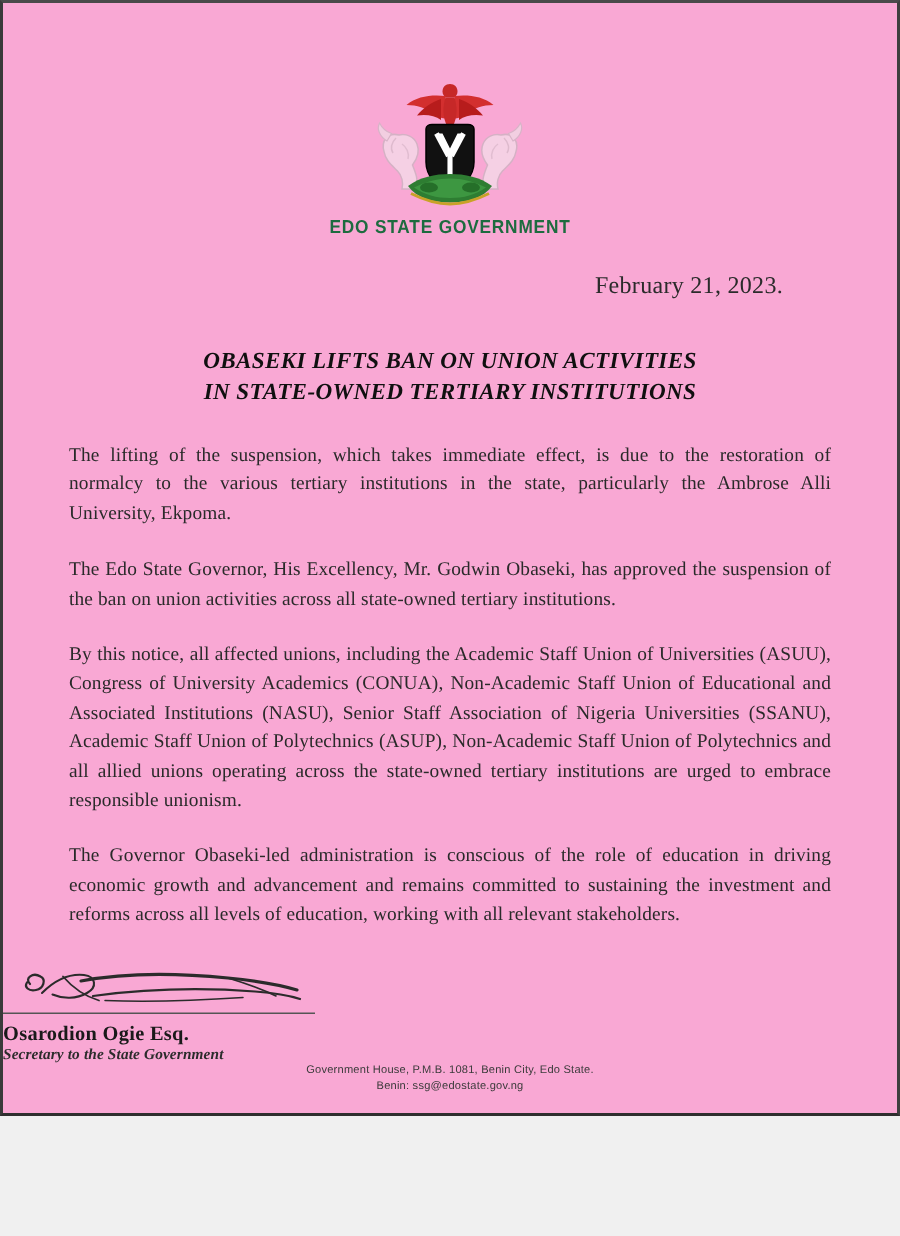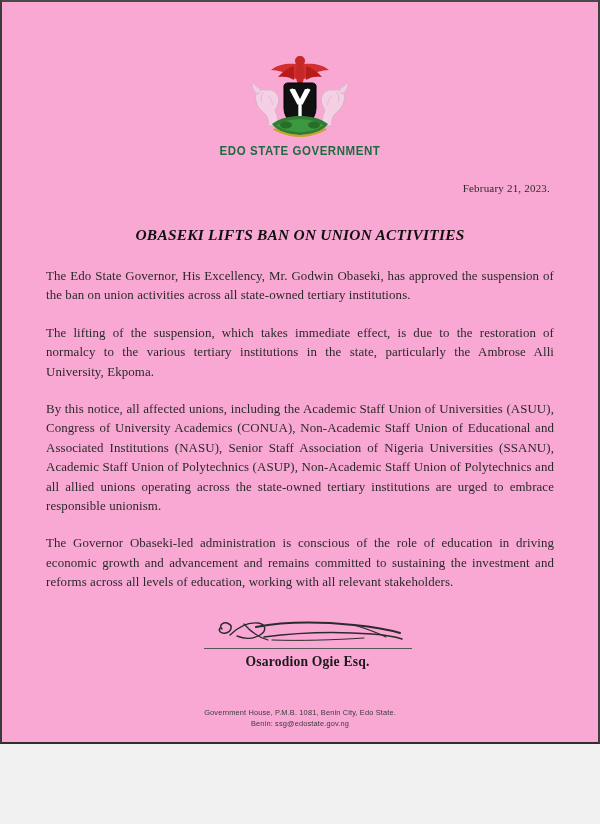--- a/index.html
+++ b/index.html
@@ -45,23 +45,23 @@
     font-size: 12.5px;
     letter-spacing: 0.6px;
     color: #1d6b3f;
     text-align: center;
     transform: scaleX(0.92);
   }
 
   
   .date-line {
     margin-top: 24px;
-    padding-right: 48px;
+    padding-right: 76px;
     text-align: right;
-    font-size: 11px;
+    font-size: 16px;
     color: #2b2b2b;
     letter-spacing: 0.2px;
   }
 
   
   .headline {
     margin: 30px 52px 0 52px;
     text-align: center;
     font-weight: bold;
     font-size: 15.4px;
@@ -81,22 +81,20 @@
     font-size: 12.9px;
     line-height: 19.4px;
     color: #2a2a2a;
     margin: 0 0 18px 0;
     letter-spacing: 0.1px;
   }
 
   
   .signature-block {
     margin-top: 10px;
-    text-align: center;
-    padding-left: 15px;
   }
   .sig-inner {
     display: inline-block;
     width: 208px;
   }
   .sig-mark {
     display: block;
     width: 208px;
     height: 36px;
   }
@@ -199,44 +197,46 @@
       <path d="M30 83 C40 88 48 90 56 90 C64 90 72 88 82 83" fill="none" stroke="#c9a227" stroke-width="2"></path>
     </svg>
 
     <div class="org-name">EDO STATE GOVERNMENT</div>
   </div>
 
   <div class="date-line">February 21, 2023.</div>
 
   <div class="headline">
     <span class="l1">OBASEKI LIFTS BAN ON UNION ACTIVITIES</span>
+    <span class="l2">IN STATE-OWNED TERTIARY INSTITUTIONS</span>
   </div>
 
   <div class="body-copy">
+    <p class="para">The lifting of the suspension, which takes immediate effect, is due to the restoration of normalcy to the various tertiary institutions in the state, particularly the Ambrose Alli University, Ekpoma.</p>
     <p class="para">The Edo State Governor, His Excellency, Mr. Godwin Obaseki, has approved the suspension of the ban on union activities across all state-owned tertiary institutions.</p>
-    <p class="para">The lifting of the suspension, which takes immediate effect, is due to the restoration of normalcy to the various tertiary institutions in the state, particularly the Ambrose Alli University, Ekpoma.</p>
     <p class="para">By this notice, all affected unions, including the Academic Staff Union of Universities (ASUU), Congress of University Academics (CONUA), Non-Academic Staff Union of Educational and Associated Institutions (NASU), Senior Staff Association of Nigeria Universities (SSANU), Academic Staff Union of Polytechnics (ASUP), Non-Academic Staff Union of Polytechnics and all allied unions operating across the state-owned tertiary institutions are urged to embrace responsible unionism.</p>
     <p class="para">The Governor Obaseki-led administration is conscious of the role of education in driving economic growth and advancement and remains committed to sustaining the investment and reforms across all levels of education, working with all relevant stakeholders.</p>
   </div>
 
   <div class="signature-block">
     <div class="sig-inner">
       <svg class="sig-mark" viewBox="0 0 208 36">
         <g fill="none" stroke="#2b2b2b" stroke-linecap="round">
           <path d="M18 18 C14 14 20 10 25 13 C29 15 27 21 22 22 C17 23 14 20 16 17" stroke-width="1.5"></path>
           <path d="M26 24 C34 16 44 11 54 12 C62 13 63 20 56 24 C49 28 40 28 33 25" stroke-width="1.4"></path>
           <path d="M40 13 C46 20 54 26 64 29" stroke-width="1.2"></path>
           <path d="M52 16 C78 11 110 10 150 14 C170 16 186 19 196 22" stroke-width="2.1"></path>
           <path d="M60 26 C90 22 128 20 168 23 C182 24 192 26 198 28" stroke-width="1.5"></path>
           <path d="M68 29 C96 30 130 29 160 27" stroke-width="1"></path>
           <path d="M150 14 C160 17 172 21 182 26" stroke-width="1.1"></path>
         </g>
       </svg>
       <div class="sig-rule"></div>
       <div class="sig-name">Osarodion Ogie Esq.</div>
+      <div class="sig-title">Secretary to the State Government</div>
     </div>
   </div>
 
   <div class="footer">
     <div class="footer-addr">Government House, P.M.B. 1081, Benin City, Edo State.</div>
     <div class="footer-email">Benin: ssg@edostate.gov.ng</div>
   </div>
 
 </div>
 

